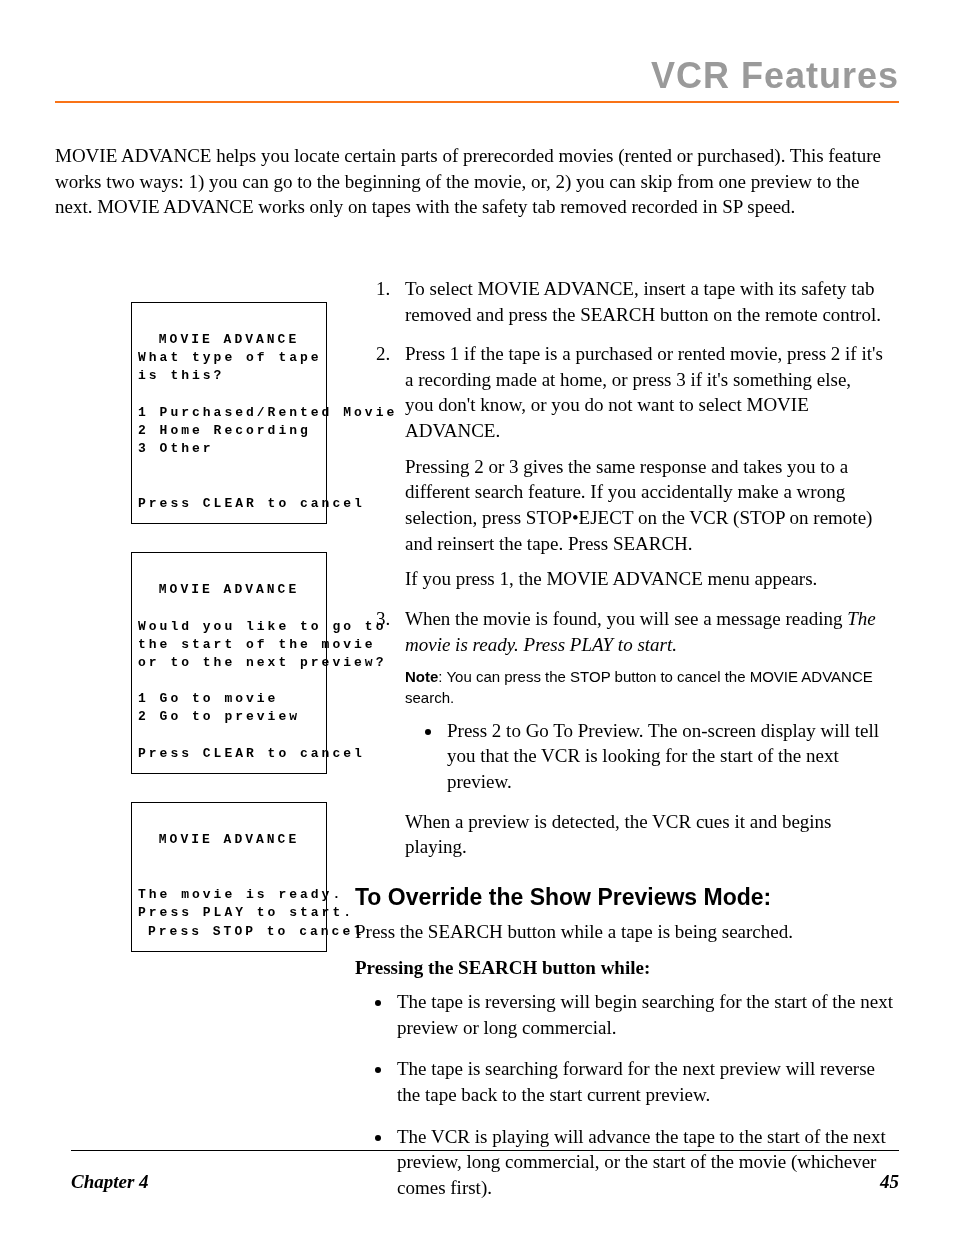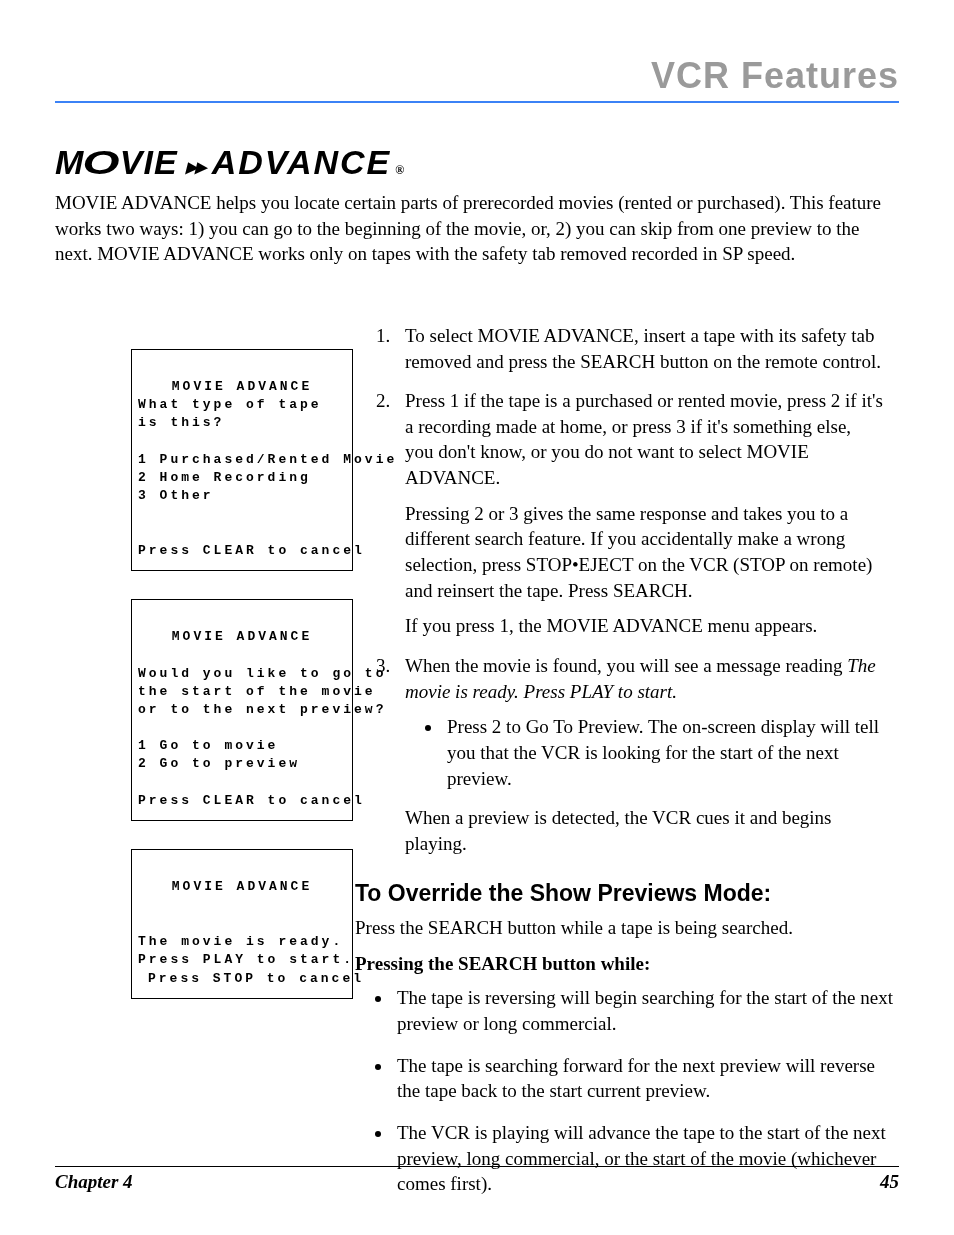--- a/index.html
+++ b/index.html
@@ -17,21 +17,21 @@
     padding: 55px 55px 0 55px;
     box-sizing: border-box;
   }
   .header {
     text-align: right;
     font-family: Arial, Helvetica, sans-serif;
     font-weight: 900;
     font-size: 36px;
     color: #9a9a9a;
     letter-spacing: 1px;
-    border-bottom: 2px solid #3b82f6;
+    border-bottom: 2px solid #f97316;
     padding-bottom: 4px;
     margin-bottom: 40px;
   }
   .logo-row {
     display: flex;
     align-items: baseline;
     gap: 4px;
     margin-bottom: 8px;
   }
   .logo-movie {
@@ -86,21 +86,21 @@
   }
   .osd {
     border: 1px solid #000;
     font-family: 'Courier New', monospace;
     font-weight: bold;
     font-size: 13px;
     letter-spacing: 3px;
     padding: 10px 6px;
     margin-bottom: 28px;
     margin-left: 76px;
-    width: 222px;
+    width: 196px;
     box-sizing: border-box;
     white-space: pre;
     line-height: 1.4;
   }
   .osd.tall { min-height: 150px; position: relative; }
   .osd .bottom-abs { position: absolute; bottom: 10px; left: 16px; right: 6px; }
   .osd-title { text-align: center; }
   ol.steps {
     padding-left: 24px;
     margin: 16px;
@@ -133,44 +133,38 @@
   ul.override-list {
     list-style: disc;
     padding-left: 38px;
     font-size: 19px;
     line-height: 1.35;
     margin: 0;
   }
   ul.override-list li { margin-bottom: 16px; padding-left: 4px; }
   .footer {
     position: absolute;
-    left: 55px;
+    left: 71px;
     right: 55px;
     bottom: 42px;
     border-top: 1px solid #000;
-    padding-top: 4px;
+    padding-top: 20px;
     display: flex;
     justify-content: space-between;
     font-style: italic;
     font-weight: 700;
     font-size: 19px;
   }
 </style>
 </head>
 <body>
 
 <div class="page">
   <div class="header">VCR Features</div>
 
-  <div class="logo-row">
-    <span class="logo-movie">M<span class="o">O</span>VIE</span>
-    <span class="logo-arrows">▸▸</span>
-    <span class="logo-advance">ADVANCE</span>
-    <span class="logo-reg">®</span>
-  </div>
 
   <div class="intro">MOVIE ADVANCE helps you locate certain parts of prerecorded movies (rented or purchased). This feature works two ways: 1) you can go to the beginning of the movie, or, 2) you can skip from one preview to the next. MOVIE ADVANCE works only on tapes with the safety tab removed recorded in SP speed.</div>
 
   <div class="content">
     <div class="left-col">
 
       <div class="osd">
 <div class="osd-title">MOVIE ADVANCE</div><span>What type of tape</span>
 <span>is this?</span>
 
@@ -205,20 +199,21 @@
     <div class="right-col">
       <ol class="steps">
         <li>To select MOVIE ADVANCE, insert a tape with its safety tab removed and press the SEARCH button on the remote control.</li>
         <li>
           <span>Press 1 if the tape is a purchased or rented movie, press 2 if it's a recording made at home, or press 3 if it's something else, you don't know, or you do not want to select MOVIE ADVANCE.</span>
           <p>Pressing 2 or 3 gives the same response and takes you to a different search feature. If you accidentally make a wrong selection, press STOP•EJECT on the VCR (STOP on remote) and reinsert the tape. Press SEARCH.</p>
           <p>If you press 1, the MOVIE ADVANCE menu appears.</p>
         </li>
         <li>
           <p><span>When the movie is found, you will see a message reading </span><span class="italic">The movie is ready. Press PLAY to start.</span></p>
+          <p class="note"><b>Note</b><span>: You can press the STOP button to  cancel the MOVIE ADVANCE search.</span></p>
           <ul class="bullets">
             <li>Press 2 to Go To Preview. The on-screen display will tell you that the VCR is looking for the start of the next preview.</li>
           </ul>
           <p>When a preview is detected, the VCR cues it and begins playing.</p>
         </li>
       </ol>
 
       <h2 class="override">To Override the Show Previews Mode:</h2>
       <p class="subtext">Press the SEARCH button while a tape is being searched.</p>
       <p class="subbold">Pressing the SEARCH button while:</p>

